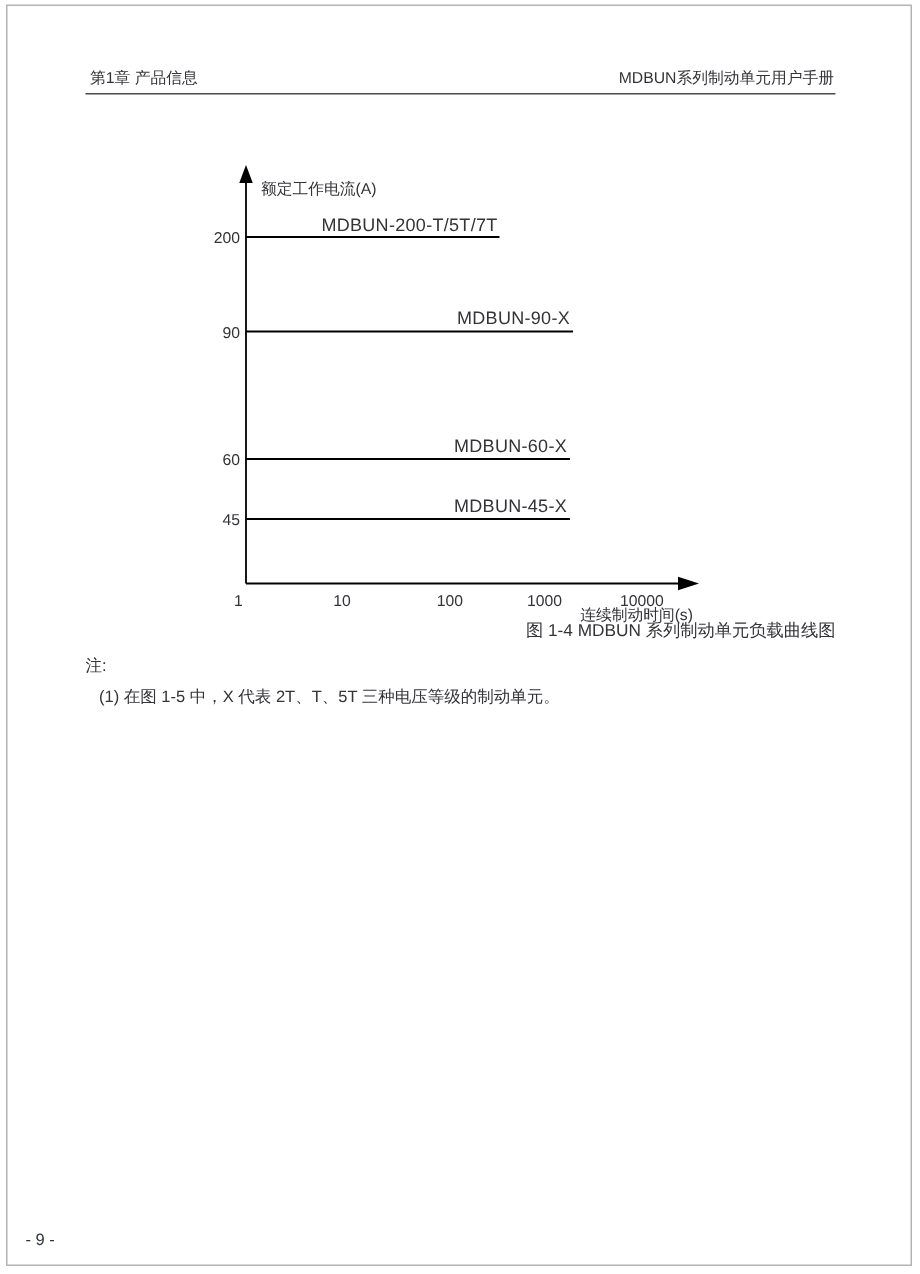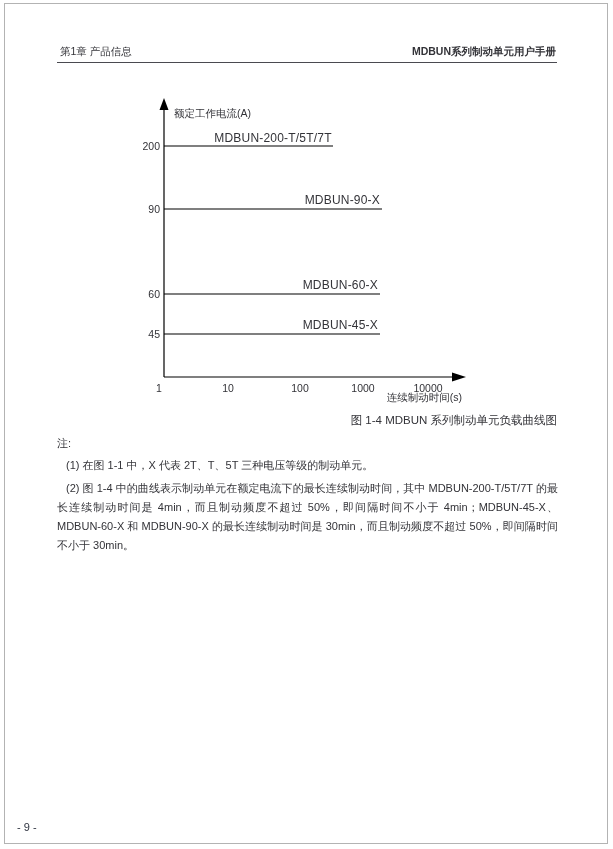--- a/index.html
+++ b/index.html
@@ -2,24 +2,24 @@
 <html><head>
 <meta charset="utf-8">
 <style>
   html,body{margin:0;padding:0;background:#fff;}
   .page{
     position:relative;width:613px;height:849px;background:#ffffff;
     font-family:"Liberation Sans","DejaVu Sans",sans-serif;color:#333338;overflow:hidden;
   }
   .page-border{position:absolute;left:4px;top:3px;width:602px;height:839px;border:1px solid #b3b3b3;}
   .header-left{position:absolute;left:60px;top:45px;font-size:10.5px;}
-  .header-right{position:absolute;right:57px;top:45px;font-size:10.5px;font-weight:bold;}
+  .header-right{position:absolute;right:57px;top:45px;font-size:10.5px;}
   .header-rule{position:absolute;left:57px;top:62px;width:500px;height:1px;background:#4a4a50;}
   .section-title{position:absolute;left:57px;top:74px;font-size:13.5px;letter-spacing:.2px;}
-  .chart-wrap{position:absolute;left:120px;top:96px;width:400px;height:312px;}
+  .chart-wrap{position:absolute;left:120px;top:108px;width:400px;height:312px;}
   .caption{position:absolute;left:57px;top:413px;width:500px;text-align:right;font-size:11.5px;}
   .notes-label{position:absolute;left:57px;top:436px;font-size:11px;}
   .note1{position:absolute;left:57px;top:456px;width:500px;padding-left:9px;box-sizing:border-box;font-size:11px;line-height:19px;}
   .note2{position:absolute;left:57px;top:479px;width:501px;font-size:11px;line-height:19px;text-indent:9px;text-align:justify;}
   .footer{position:absolute;left:17px;top:821px;font-size:11px;color:#2f3440;}
   svg text{fill:#333338;}
   svg .tick{font-size:10.5px;}
   svg .curve-label{font-size:12px;letter-spacing:.2px;}
   svg .axis-label{font-size:10.5px;}
   svg line{stroke:#000;stroke-width:1.2;}
@@ -66,17 +66,16 @@
       <text x="108" y="296" class="tick" text-anchor="middle">10</text>
       <text x="180" y="296" class="tick" text-anchor="middle">100</text>
       <text x="243" y="296" class="tick" text-anchor="middle">1000</text>
       <text x="308" y="296" class="tick" text-anchor="middle">10000</text>
     </svg>
   </div>
 
   <div class="caption">图 1-4 MDBUN 系列制动单元负载曲线图</div>
 
   <div class="notes-label">注:</div>
-  <div class="note1">(1) 在图 1-1 中，X 代表 2T、T、5T 三种电压等级的制动单元。</div>
-  <div class="note2">(2) 图 1-4 中的曲线表示制动单元在额定电流下的最长连续制动时间，其中 MDBUN-200-T/5T/7T 的最长连续制动时间是 4min，而且制动频度不超过 50%，即间隔时间不小于 4min；MDBUN-45-X、MDBUN-60-X 和 MDBUN-90-X 的最长连续制动时间是 30min，而且制动频度不超过 50%，即间隔时间不小于 30min。</div>
+  <div class="note1">(1) 在图 1-5 中，X 代表 2T、T、5T 三种电压等级的制动单元。</div>
 
   <div class="footer">- 9 -</div>
 </div>
 
 </body></html>

